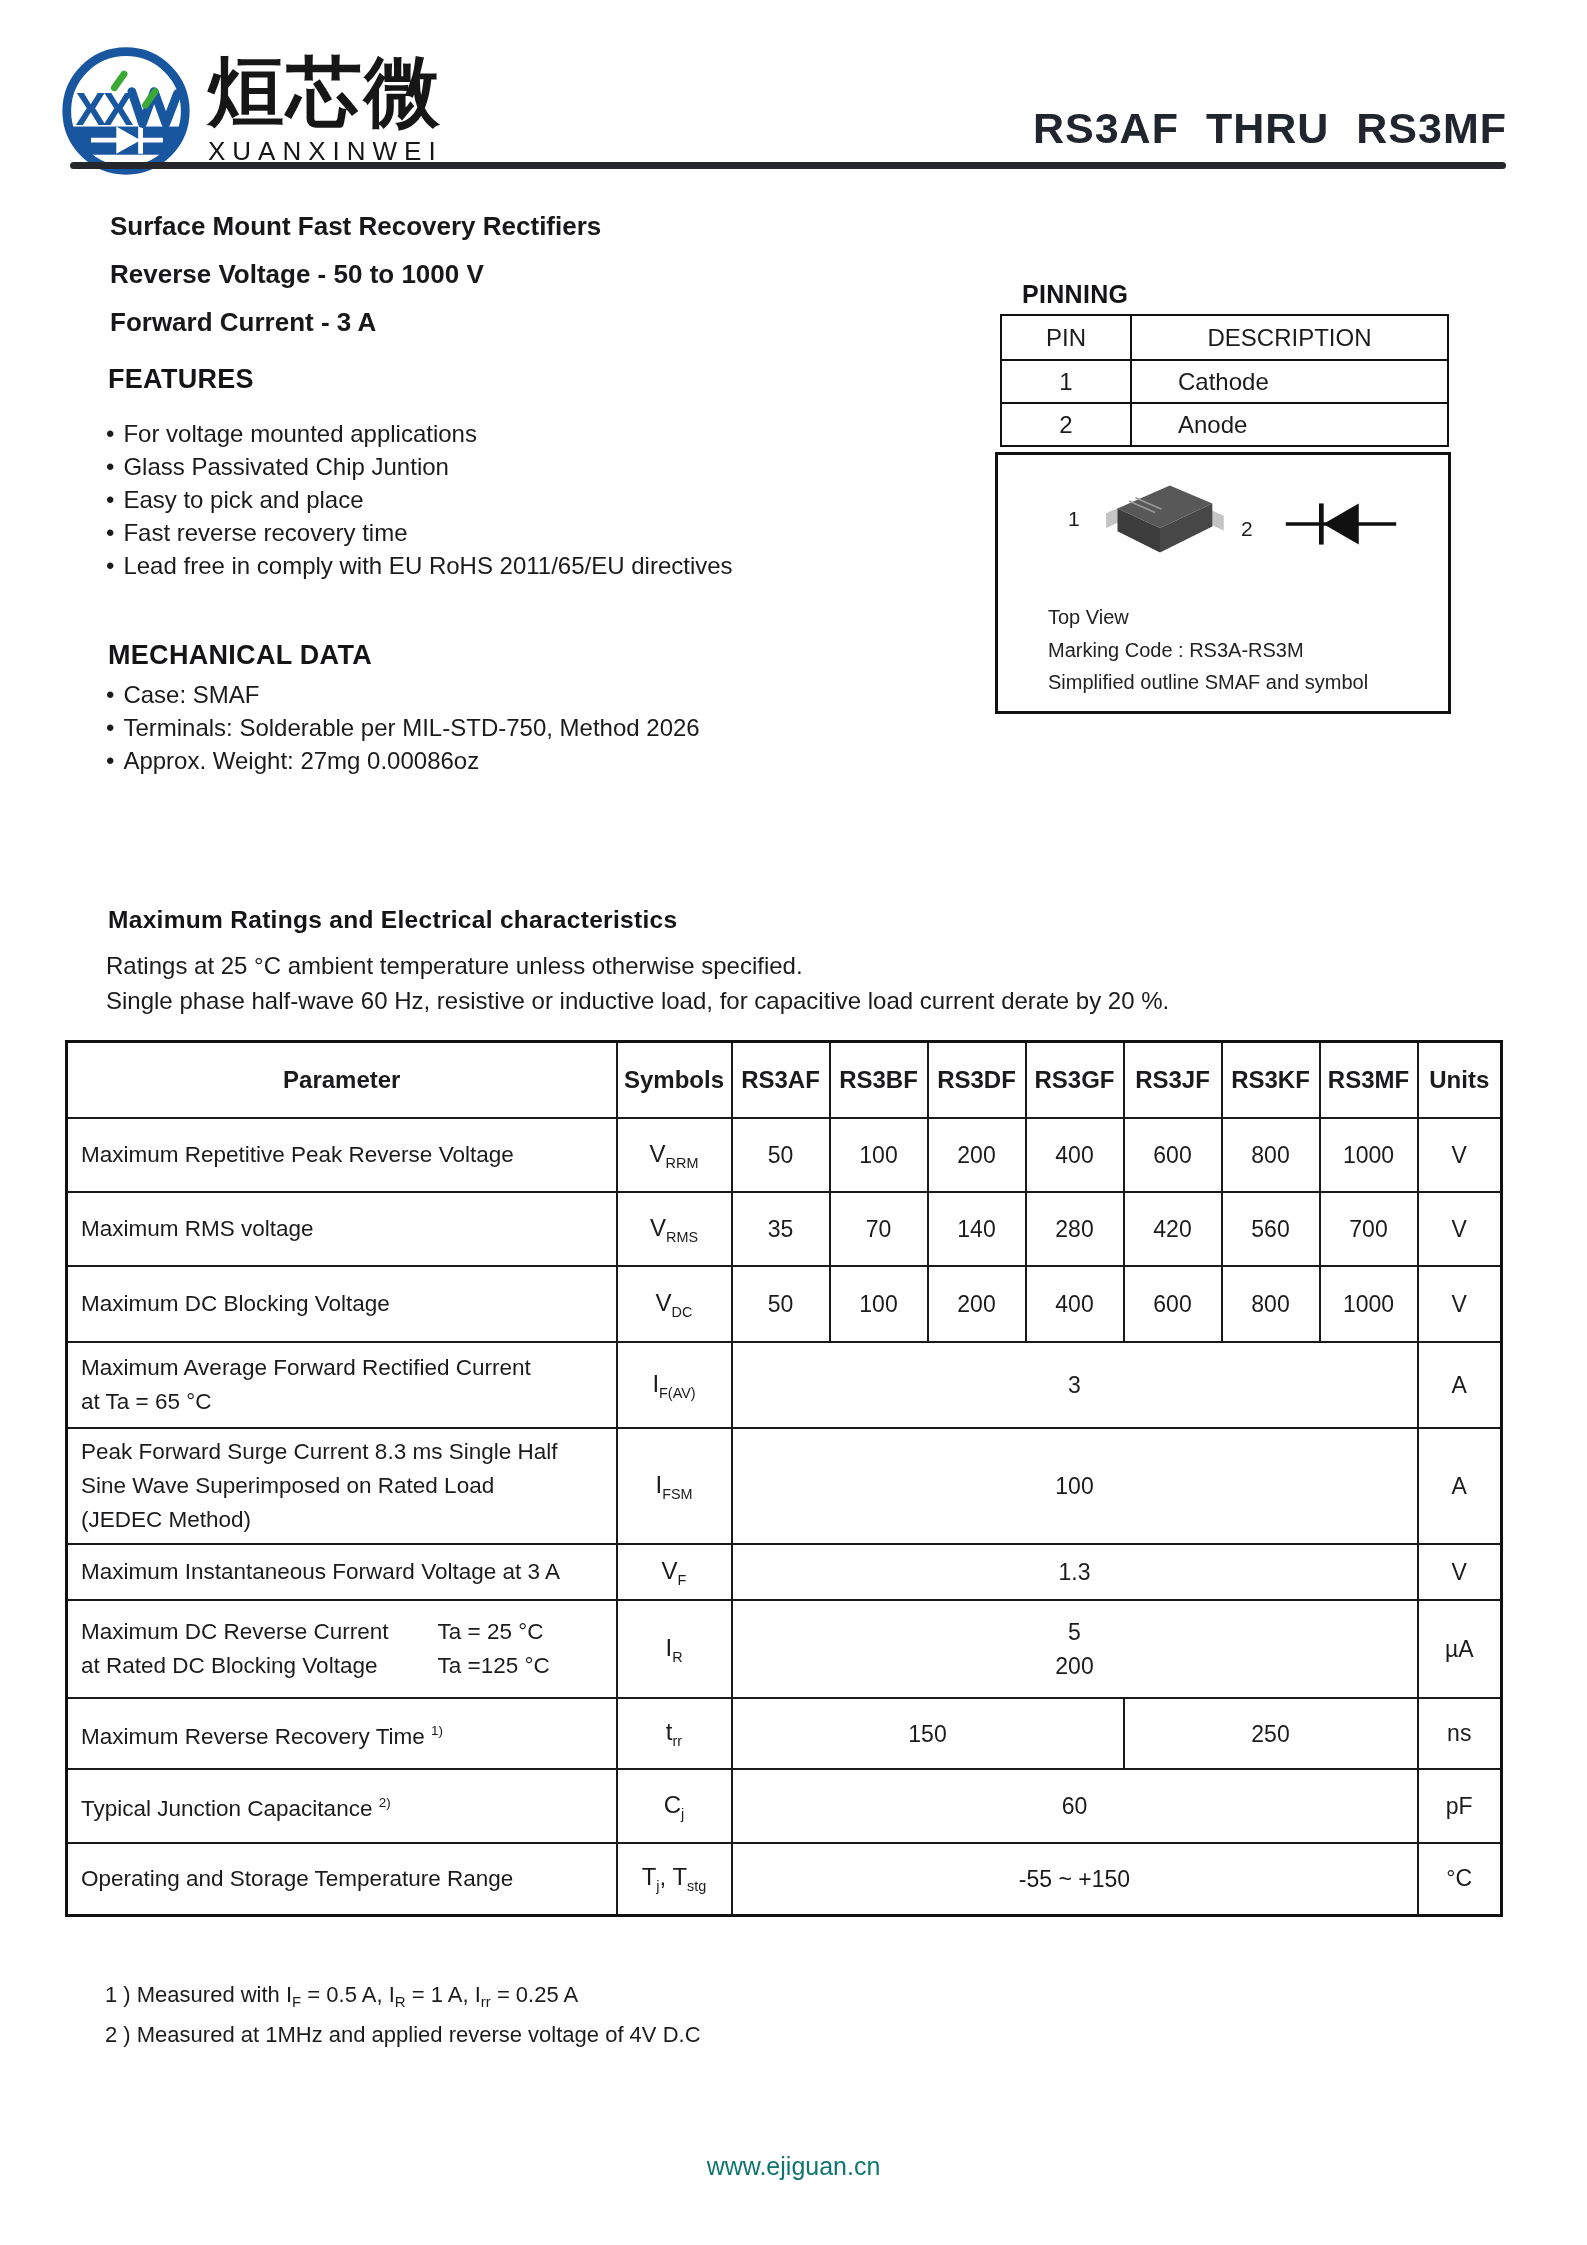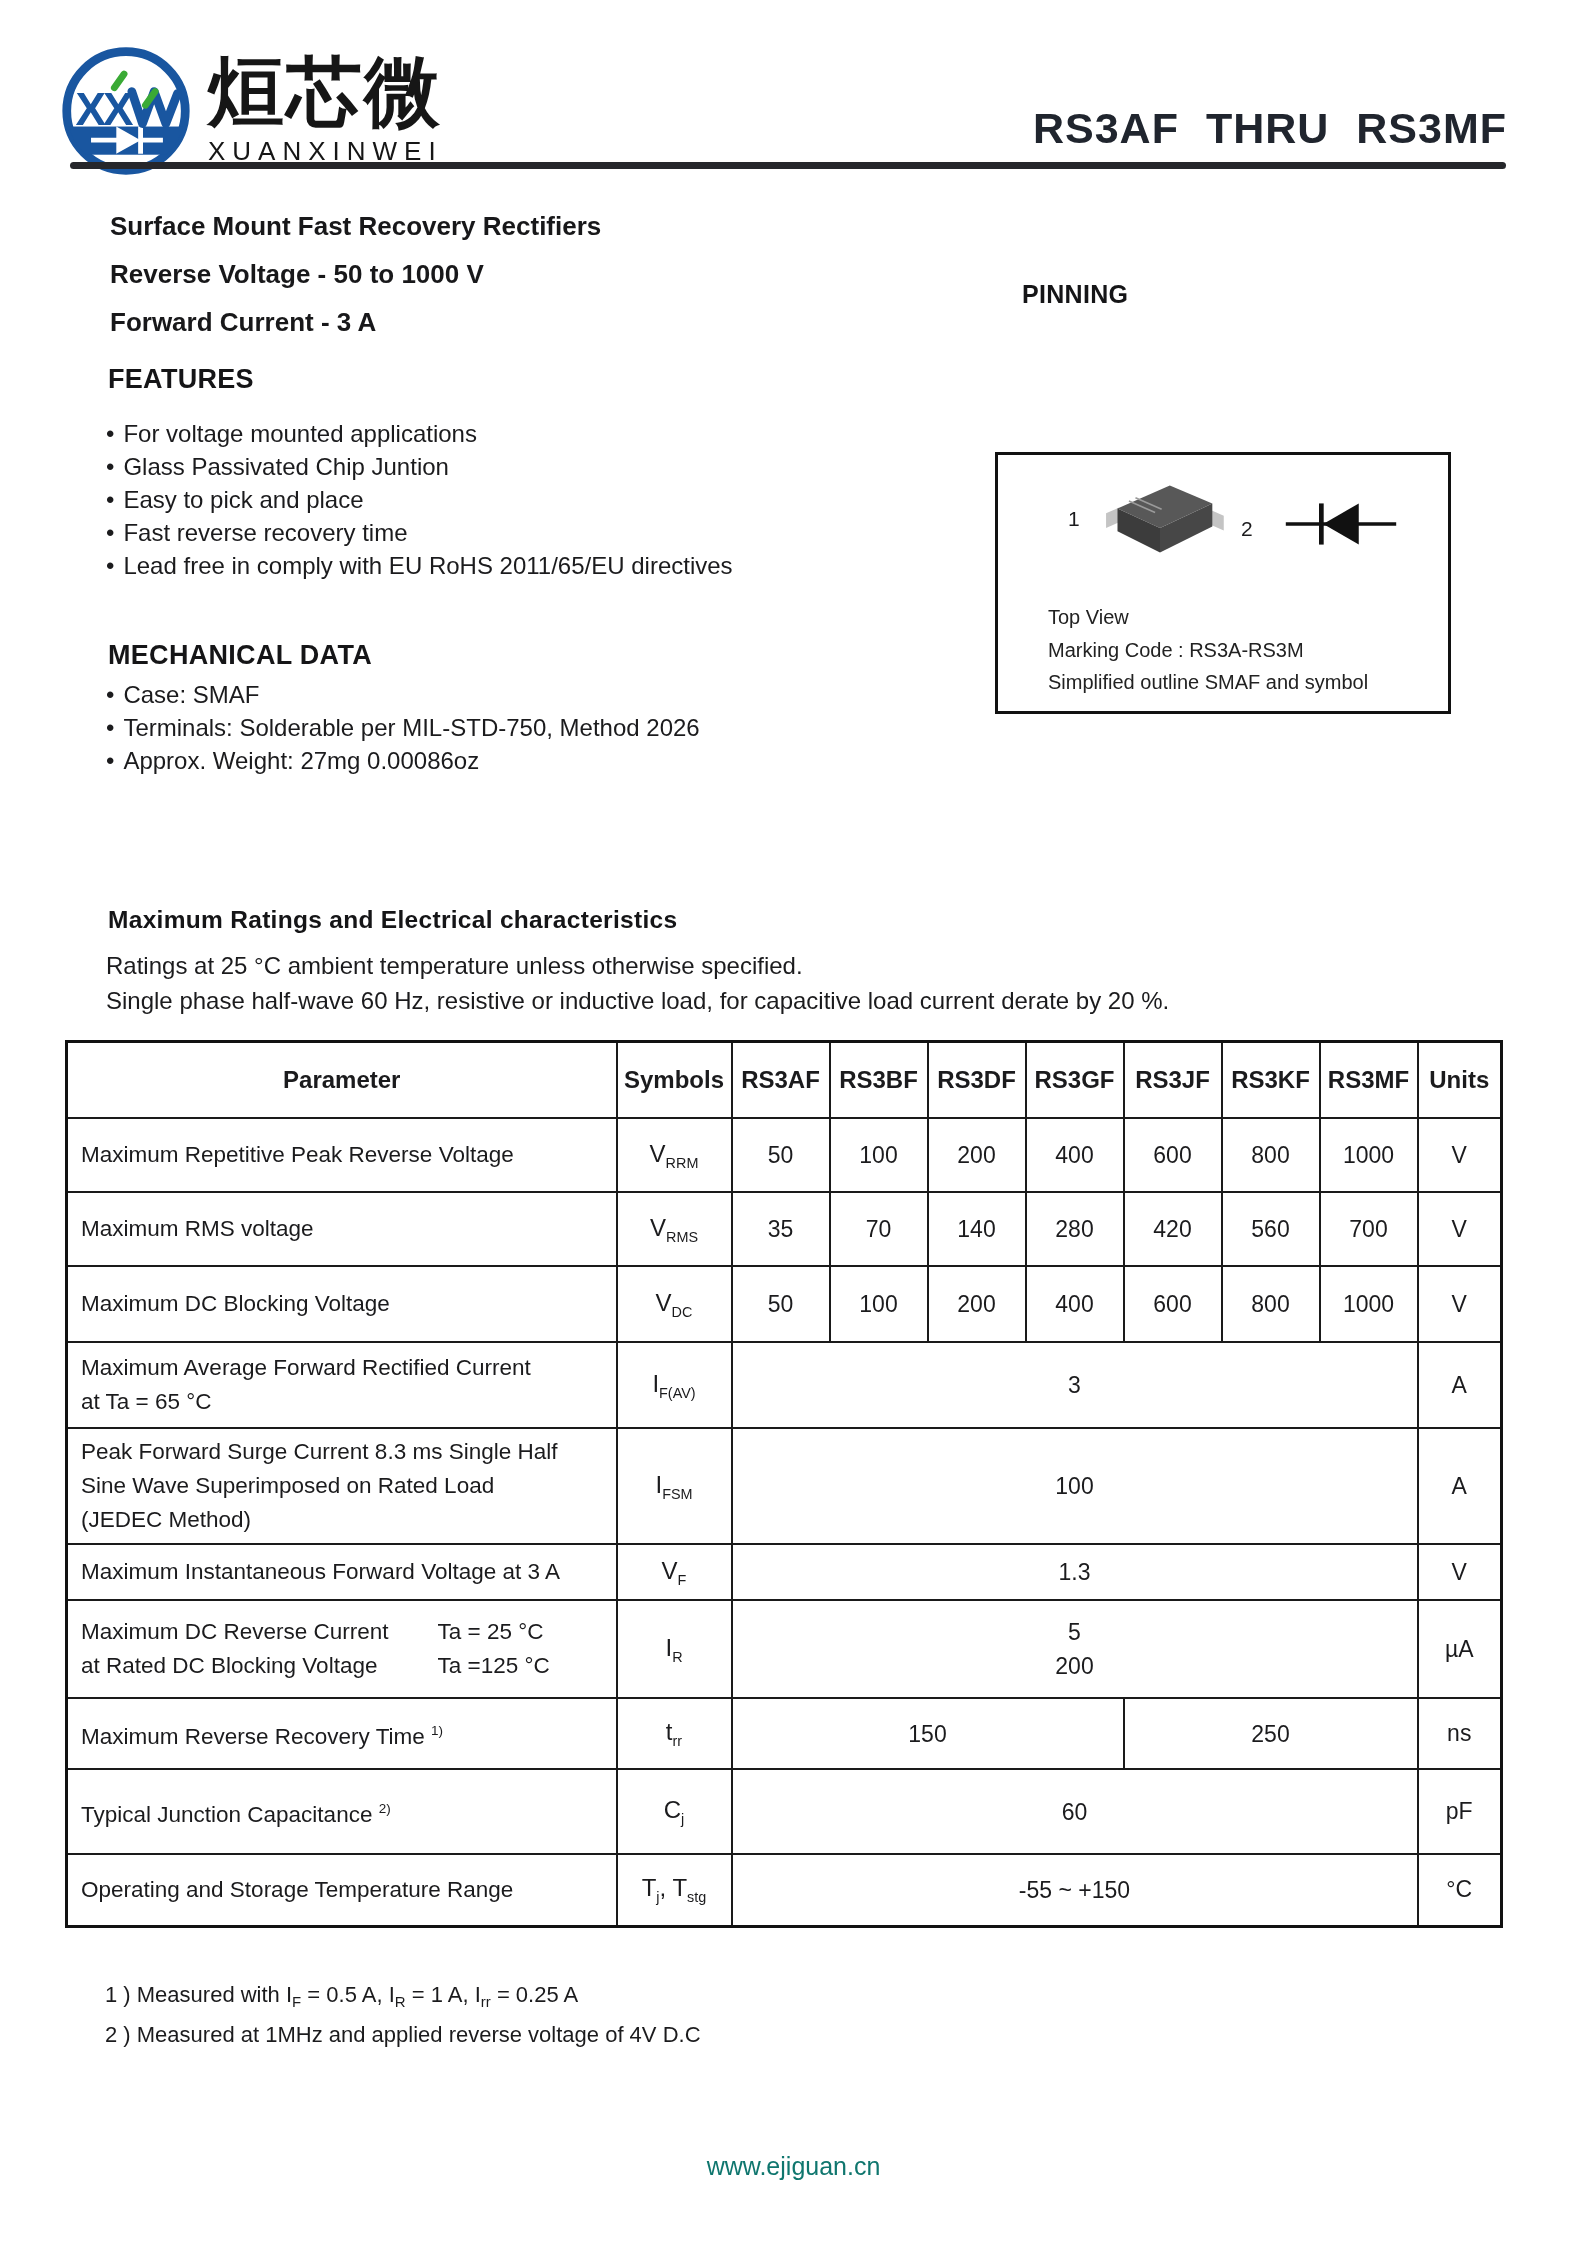--- a/index.html
+++ b/index.html
@@ -119,20 +119,40 @@
     </ul>
 
   <div class="sec-h" id="mech-h">MECHANICAL DATA</div>
   <ul class="plain" id="mech-list">
       <li>Case: SMAF</li>
       <li>Terminals: Solderable per MIL-STD-750, Method 2026</li>
       <li>Approx. Weight:  27mg  0.00086oz</li>
     </ul>
 
   <div class="sec-h" id="pinning-h">PINNING</div>
+  <table class="pin-table">
+    <colgroup>
+        <col style="width:130px">
+        <col style="width:317px">
+      </colgroup>
+    <tbody>
+        <tr>
+      <th>PIN</th>
+      <th>DESCRIPTION</th>
+    </tr>
+    <tr>
+      <td>1</td>
+      <td class="desc">Cathode</td>
+    </tr>
+    <tr>
+      <td>2</td>
+      <td class="desc">Anode</td>
+    </tr>
+  </tbody>
+    </table>
 
   <div class="pkg-box">
     <div class="pkg-label" id="pkg-lbl1">1</div>
     <svg class="pkg-svg" viewBox="0 0 160 115">
       <polygon points="14,42 30,35 30,53 14,60" fill="#c4c4c4"></polygon>
       <polygon points="142,38 158,45 158,63 142,56" fill="#c4c4c4"></polygon>
       <polygon points="28,36 92,8 144,30 80,60" fill="#585858"></polygon>
       <polygon points="28,36 80,60 80,90 28,64" fill="#3c3c3c"></polygon>
       <polygon points="80,60 144,30 144,58 80,90" fill="#474747"></polygon>
       <line x1="42" y1="27" x2="74" y2="41" stroke="#9a9a9a" stroke-width="2"></line>
@@ -254,21 +274,21 @@
           <td class="val" colspan="7">5<br>200</td>
           <td class="unit">µA</td>
         </tr>
         <tr style="height: 71px;">
           <td class="param">Maximum Reverse Recovery Time <sup>1)</sup></td>
           <td class="sym">t<sub>rr</sub></td>
           <td class="val" colspan="4">150</td>
           <td class="val" colspan="3">250</td>
           <td class="unit">ns</td>
         </tr>
-        <tr style="height: 85px; padding-left: 32px;">
+        <tr style="height: 74px; padding-left: 32px;">
           <td class="param">Typical Junction Capacitance <sup>2)</sup></td>
           <td class="sym">C<sub>j</sub></td>
           <td class="val" colspan="7">60</td>
           <td class="unit">pF</td>
         </tr>
         <tr style="height: 72px;">
           <td class="param">Operating and Storage Temperature Range</td>
           <td class="sym">T<sub>j</sub>, T<sub>stg</sub></td>
           <td class="val" colspan="7">-55 ~ +150</td>
           <td class="unit">°C</td>

